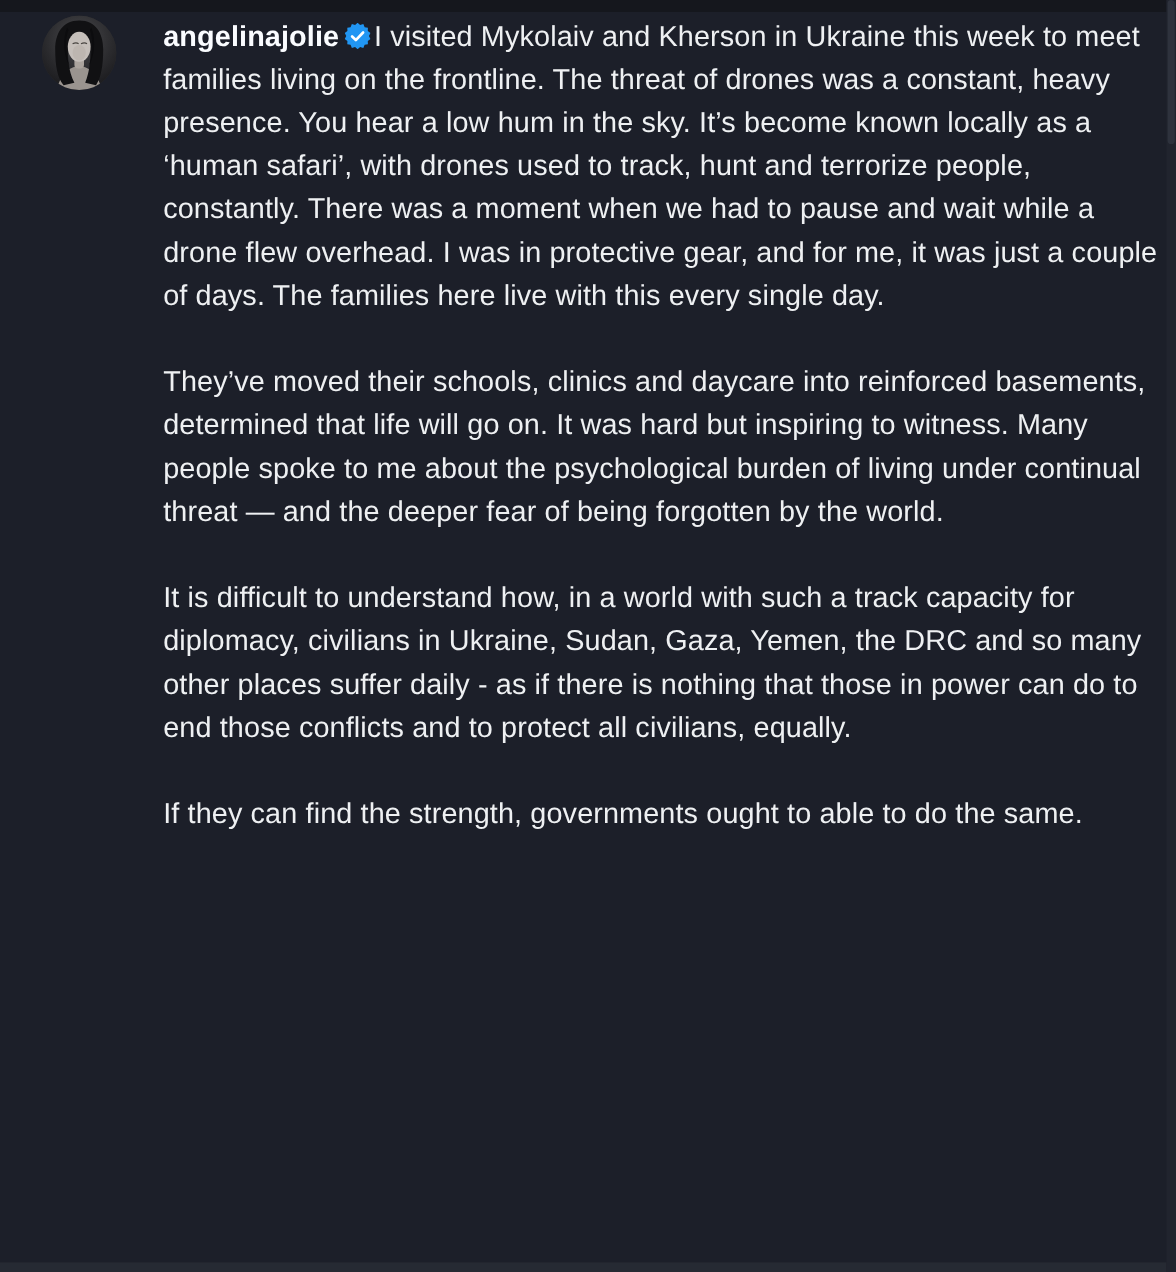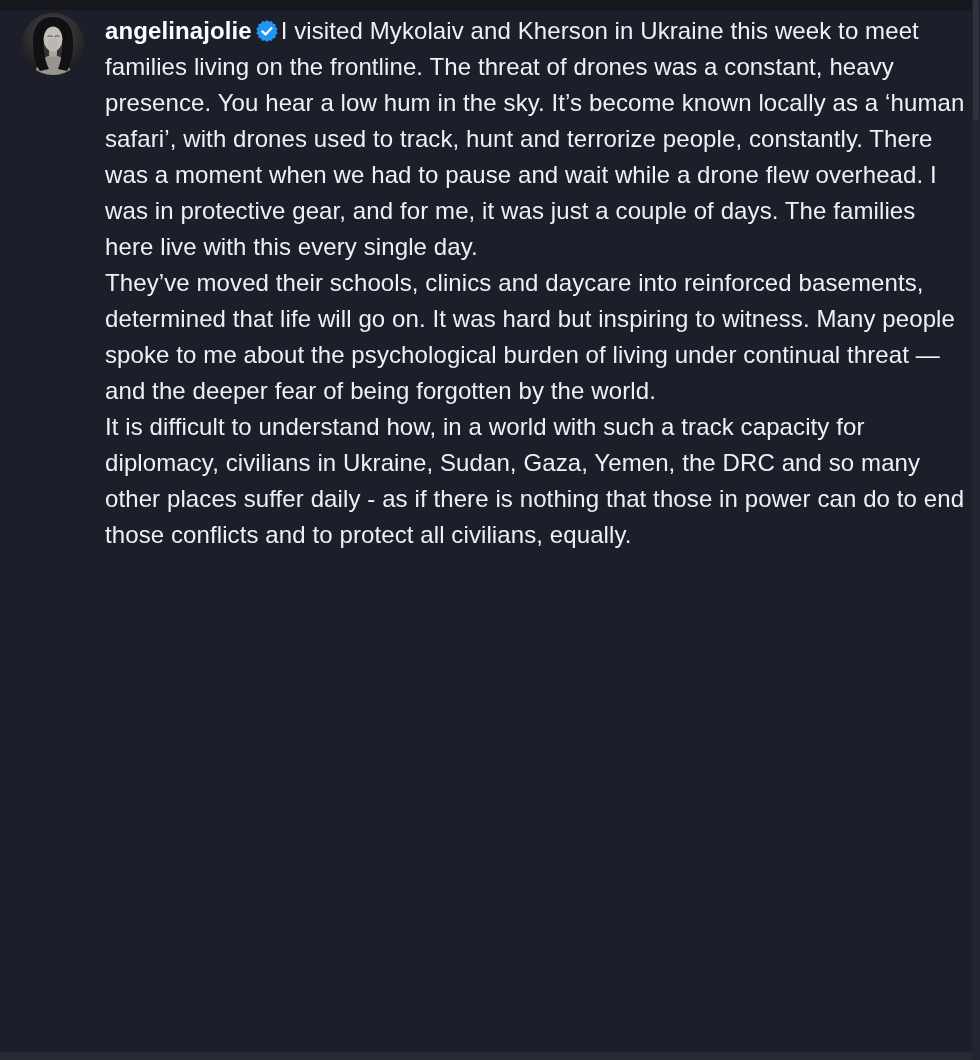--- a/index.html
+++ b/index.html
@@ -24,24 +24,24 @@
     position: absolute; top: 0; right: 1px; width: 6px; height: 120px;
     border-radius: 3px; background: #2e323d;
   }
   .bottom-divider {
     position: absolute; bottom: 0; left: 0; width: 972px; height: 8px;
     background: #262a33;
   }
 
   .post {
     position: absolute;
-    top: 13px; left: 22px;
+    top: 13px; left: 35px;
     width: 945px;
     display: flex;
-    gap: 21px;
+    gap: 39px;
     align-items: flex-start;
   }
 
   .avatar {
     flex: none;
     width: 62px; height: 62px;
     border-radius: 50%;
     overflow: hidden;
     background: #2a2a2c;
     cursor: pointer;
@@ -51,21 +51,21 @@
   .caption {
     flex: 1;
     min-width: 0;
     color: #eef0f2;
     font-size: 24px;
     line-height: 36px;
     letter-spacing: 0.1px;
     word-wrap: break-word;
   }
   .caption p { margin: 0; }
-  .caption p + p { }
+  .caption p + p { margin-top: 36px; }
 
   .username {
     font-weight: 700;
     color: #fafcff;
     text-decoration: none;
     cursor: pointer;
   }
   .badge {
     display: inline-block;
     width: 22px; height: 22px;
@@ -124,20 +124,21 @@
               <path fill="#2196f3" d="M12 0 L14.29 1.96 L17.21 1.19 L18.42 3.95 L21.38 4.52 L21.28 7.53 L23.7 9.33 L22.3 12 L23.7 14.67 L21.28 16.47 L21.38 19.48 L18.42 20.05 L17.21 22.81 L14.29 22.04 L12 24 L9.71 22.04 L6.79 22.81 L5.58 20.05 L2.62 19.48 L2.72 16.47 L0.3 14.67 L1.7 12 L0.3 9.33 L2.72 7.53 L2.62 4.52 L5.58 3.95 L6.79 1.19 L9.71 1.96 Z"></path>
               <path fill="none" stroke="#ffffff" stroke-width="2.4" stroke-linecap="round" stroke-linejoin="round" d="M7 12.4 L10.4 15.7 L17 8.8"></path>
             </svg></span><span>I visited Mykolaiv and Kherson in Ukraine this week to meet families living on the frontline. The threat of drones was a constant, heavy presence. You hear a low hum in the sky. It’s become known locally as a ‘human safari’, with drones used to track, hunt and terrorize people, constantly. There was a moment when we had to pause and wait while a drone flew overhead. I was in protective gear, and for me, it was just a couple of days. The families here live with this every single day.</span>
       </p>
 
       <p>They’ve moved their schools, clinics and daycare into reinforced basements, determined that life will go on. It was hard but inspiring to witness. Many people spoke to me about the psychological burden of living under continual threat — and the deeper fear of being forgotten by the world.</p>
 
       <p>It is difficult to understand how, in a world with such a track capacity for diplomacy, civilians in Ukraine, Sudan, Gaza, Yemen, the DRC and so many other places suffer daily - as if there is nothing that those in power can do to end those conflicts and to protect all civilians, equally.</p>
 
 
+      <p>If they can find the strength, governments ought to able to do the same.</p>
     </div>
   </div>
 
   <div class="scrollbar-track">
     <div class="scrollbar-thumb"></div>
   </div>
 
   <div class="bottom-divider"></div>
 
 </div>

